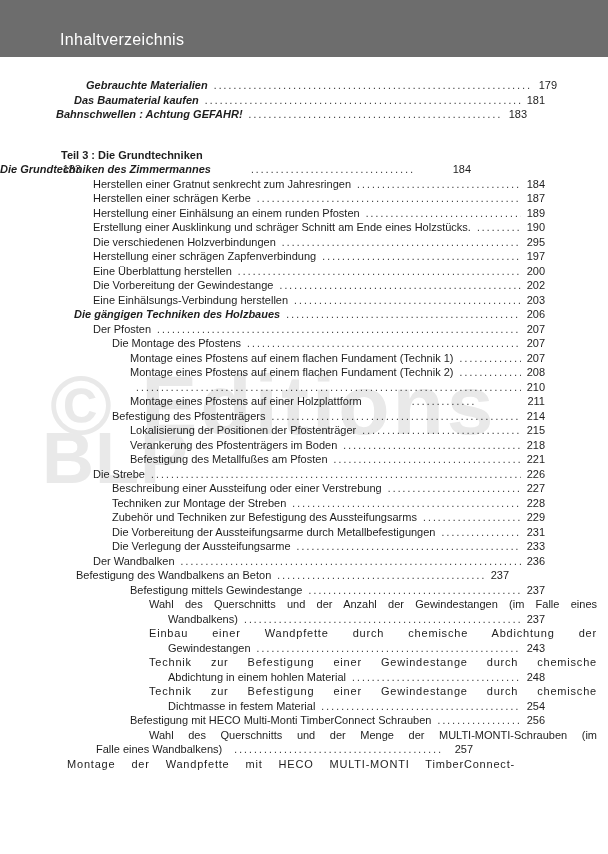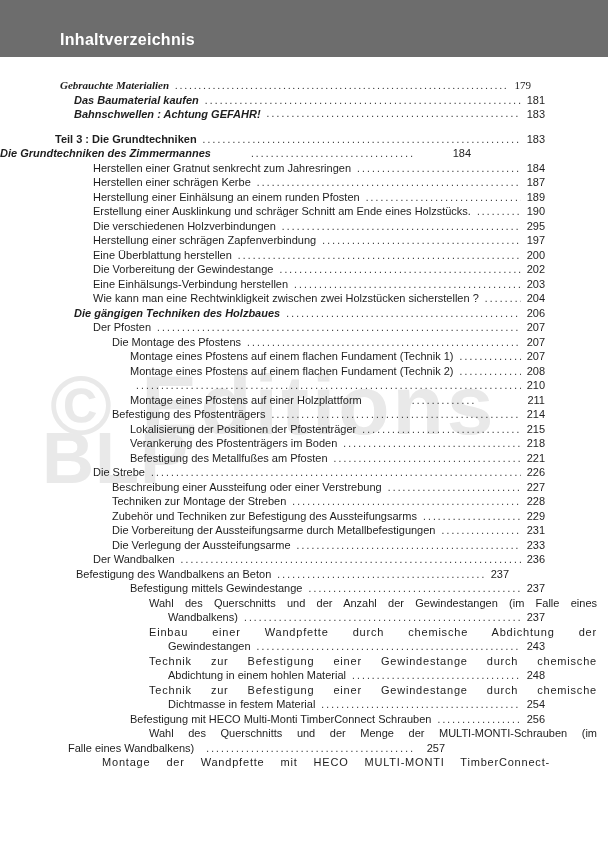--- a/index.html
+++ b/index.html
@@ -5,38 +5,38 @@
   html,body{margin:0;padding:0;background:#fff;}
   .page{
     position:relative;width:608px;height:854px;background:#ffffff;overflow:hidden;
     font-family:"Liberation Sans","DejaVu Sans",sans-serif;
   }
   .header{
     position:absolute;left:0;top:0;width:608px;height:57px;background:#6d6d6d;
   }
   .title{
     position:absolute;left:60px;top:31px;margin:0;
-    color:#ffffff;font-size:16px;font-weight:bold;letter-spacing:.3px;
+    color:#ffffff;font-size:16px;font-weight:normal;letter-spacing:.3px;
     font-family:"Liberation Sans","DejaVu Sans",sans-serif;
   }
   .wm{
     position:absolute;z-index:0;color:#e9e9e9;font-weight:bold;line-height:1;
     white-space:nowrap;user-select:none;
   }
   .wm1{left:50px;top:363px;font-size:84px;letter-spacing:3px;}
   .wm2{left:42px;top:422px;font-size:72px;letter-spacing:1px;}
   .toc{
     position:absolute;left:0;top:78px;width:608px;z-index:1;
     font-size:11px;color:#1e1e1e;
   }
   .row{
     display:flex;align-items:baseline;height:14.5px;line-height:14.5px;
     white-space:nowrap;
   }
-  .row.gap{margin-top:10px;}
+  .row.gap{margin-top:26px;flex-direction:column;}
   .row.bi .label{font-weight:bold;font-style:italic;}
   .row.b  .label{font-weight:bold;}
   .dots{
     flex:1 1 auto;overflow:hidden;margin:0 4px 0 6px;
     font-size:10px;letter-spacing:2.2px;color:#2a2a2a;
   }
   .dots::after{
     content:"........................................................................................................................................................................";
   }
   .num{flex:0 0 auto;text-align:right;min-width:20px;}
@@ -52,31 +52,31 @@
 
 <div class="page">
   <div class="header">
     <h1 class="title">Inhaltverzeichnis</h1>
   </div>
 
   <div class="wm wm1">© Editions</div>
   <div class="wm wm2">BLP</div>
 
   <div class="toc">
-      <div class="row bi" style="margin-left: 60px; width: 471px; font-family: Liberation Serif, serif;">
+      <div class="row bi" style="margin-left: 86px; width: 471px;">
         <span class="label">Gebrauchte Materialien</span>
         <span class="dots"></span>
         <span class="num">179</span>
       </div>
       <div class="row bi" style="margin-left: 74px; width: 471px;">
         <span class="label">Das Baumaterial kaufen</span>
         <span class="dots"></span>
         <span class="num">181</span>
       </div>
-      <div class="row bi" style="margin-left: 74px; width: 471px; align-items: flex-end;">
+      <div class="row bi" style="margin-left: 56px; width: 471px;">
         <span class="label">Bahnschwellen : Achtung GEFAHR!</span>
         <span class="dots"></span>
         <span class="num">183</span>
       </div>
       <div class="row b gap" style="margin-left: 55px; width: 490px;">
         <span class="label">Teil 3 : Die Grundtechniken</span>
         <span class="dots"></span>
         <span class="num">183</span>
       </div>
       <div class="row bi" style="width: 471px; gap: 34px;">
@@ -122,25 +122,20 @@
       <div class="row" style="margin-left: 93px; width: 452px;">
         <span class="label">Die Vorbereitung der Gewindestange</span>
         <span class="dots"></span>
         <span class="num">202</span>
       </div>
       <div class="row" style="margin-left: 93px; width: 452px;">
         <span class="label">Eine Einhälsungs-Verbindung herstellen</span>
         <span class="dots"></span>
         <span class="num">203</span>
       </div>
-      <div class="row" style="margin-left: 93px; width: 452px;">
-        <span class="label">Wie kann man eine Rechtwinkligkeit zwischen zwei Holzstücken sicherstellen ?</span>
-        <span class="dots"></span>
-        <span class="num">204</span>
-      </div>
       <div class="row bi" style="margin-left: 74px; width: 471px;">
         <span class="label">Die gängigen Techniken des Holzbaues</span>
         <span class="dots"></span>
         <span class="num">206</span>
       </div>
       <div class="row" style="margin-left: 93px; width: 452px;">
         <span class="label">Der Pfosten</span>
         <span class="dots"></span>
         <span class="num">207</span>
       </div>
@@ -256,20 +251,20 @@
         <span class="label">Dichtmasse in festem Material</span>
         <span class="dots"></span>
         <span class="num">254</span>
       </div>
       <div class="row" style="margin-left: 130px; width: 415px;">
         <span class="label">Befestigung mit HECO Multi-Monti TimberConnect Schrauben</span>
         <span class="dots"></span>
         <span class="num">256</span>
       </div>
       <div class="row justify" style="margin-left: 149px; width: 448px;"><span class="label">Wahl des Querschnitts und der Menge der MULTI-MONTI-Schrauben (im</span></div>
-      <div class="row" style="margin-left: 68px; width: 377px; gap: 6px;">
+      <div class="row" style="margin-left: 96px; width: 377px; gap: 6px;">
         <span class="label">Falle eines Wandbalkens)</span>
         <span class="dots"></span>
         <span class="num">257</span>
       </div>
-      <div class="row justify spread" style="margin-left: 102px; width: 448px;"><span class="label">Montage der Wandpfette mit HECO MULTI-MONTI TimberConnect-</span></div>
+      <div class="row justify spread" style="margin-left: 67px; width: 448px;"><span class="label">Montage der Wandpfette mit HECO MULTI-MONTI TimberConnect-</span></div>
     </div>
 </div>
 
 </body></html>

